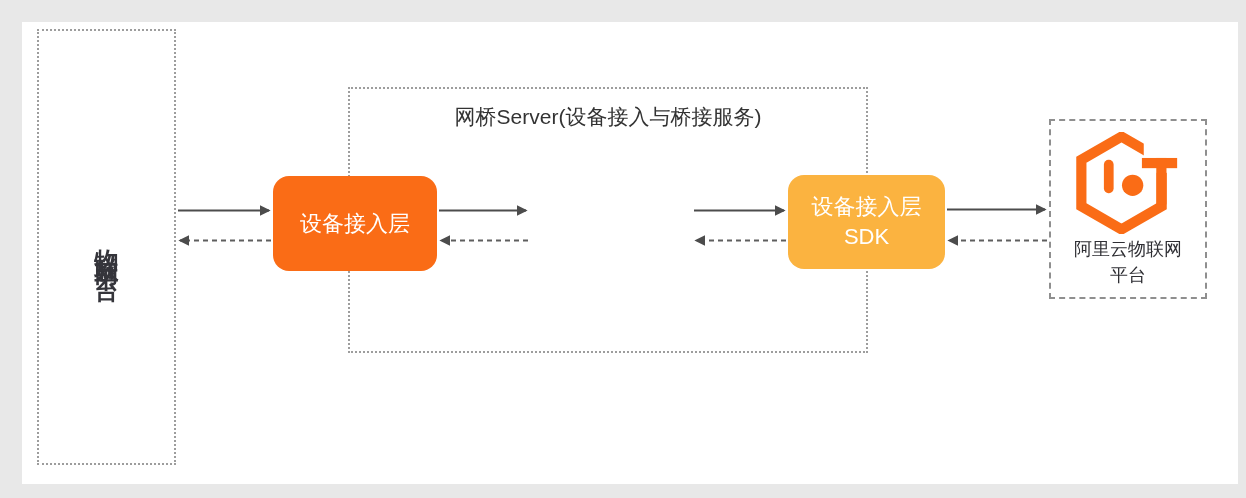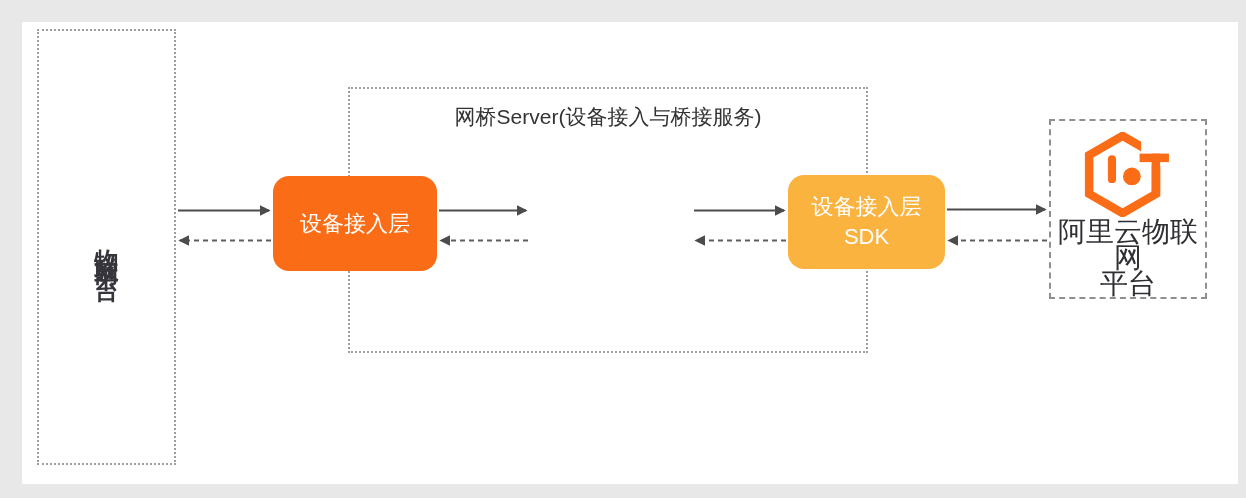--- a/index.html
+++ b/index.html
@@ -32,21 +32,21 @@
   }
   .right-box{
     left:1027px;top:97px;width:158px;height:180px;
     border:2px dashed #8F8F8F;
     display:flex;flex-direction:column;align-items:center;
     padding-top:11px;
   }
   .logo{width:110px;height:102px;display:block;}
   .right-label{
     margin-top:2px;text-align:center;white-space:pre-line;
-    font-size:28px;font-weight:500;color:#2E2E33;line-height:26px;
+    font-size:18px;font-weight:500;color:#2E2E33;line-height:26px;
   }
   .node{
     position:absolute;border-radius:16px;
     display:flex;align-items:center;justify-content:center;
     color:#ffffff;font-size:22px;line-height:30px;text-align:center;
     white-space:pre-line;
   }
   .node-orange{background:#FA6C16;}
   .node-amber{background:#FBB340;}
   .node1{left:251px;top:154px;width:164px;height:95px;}

